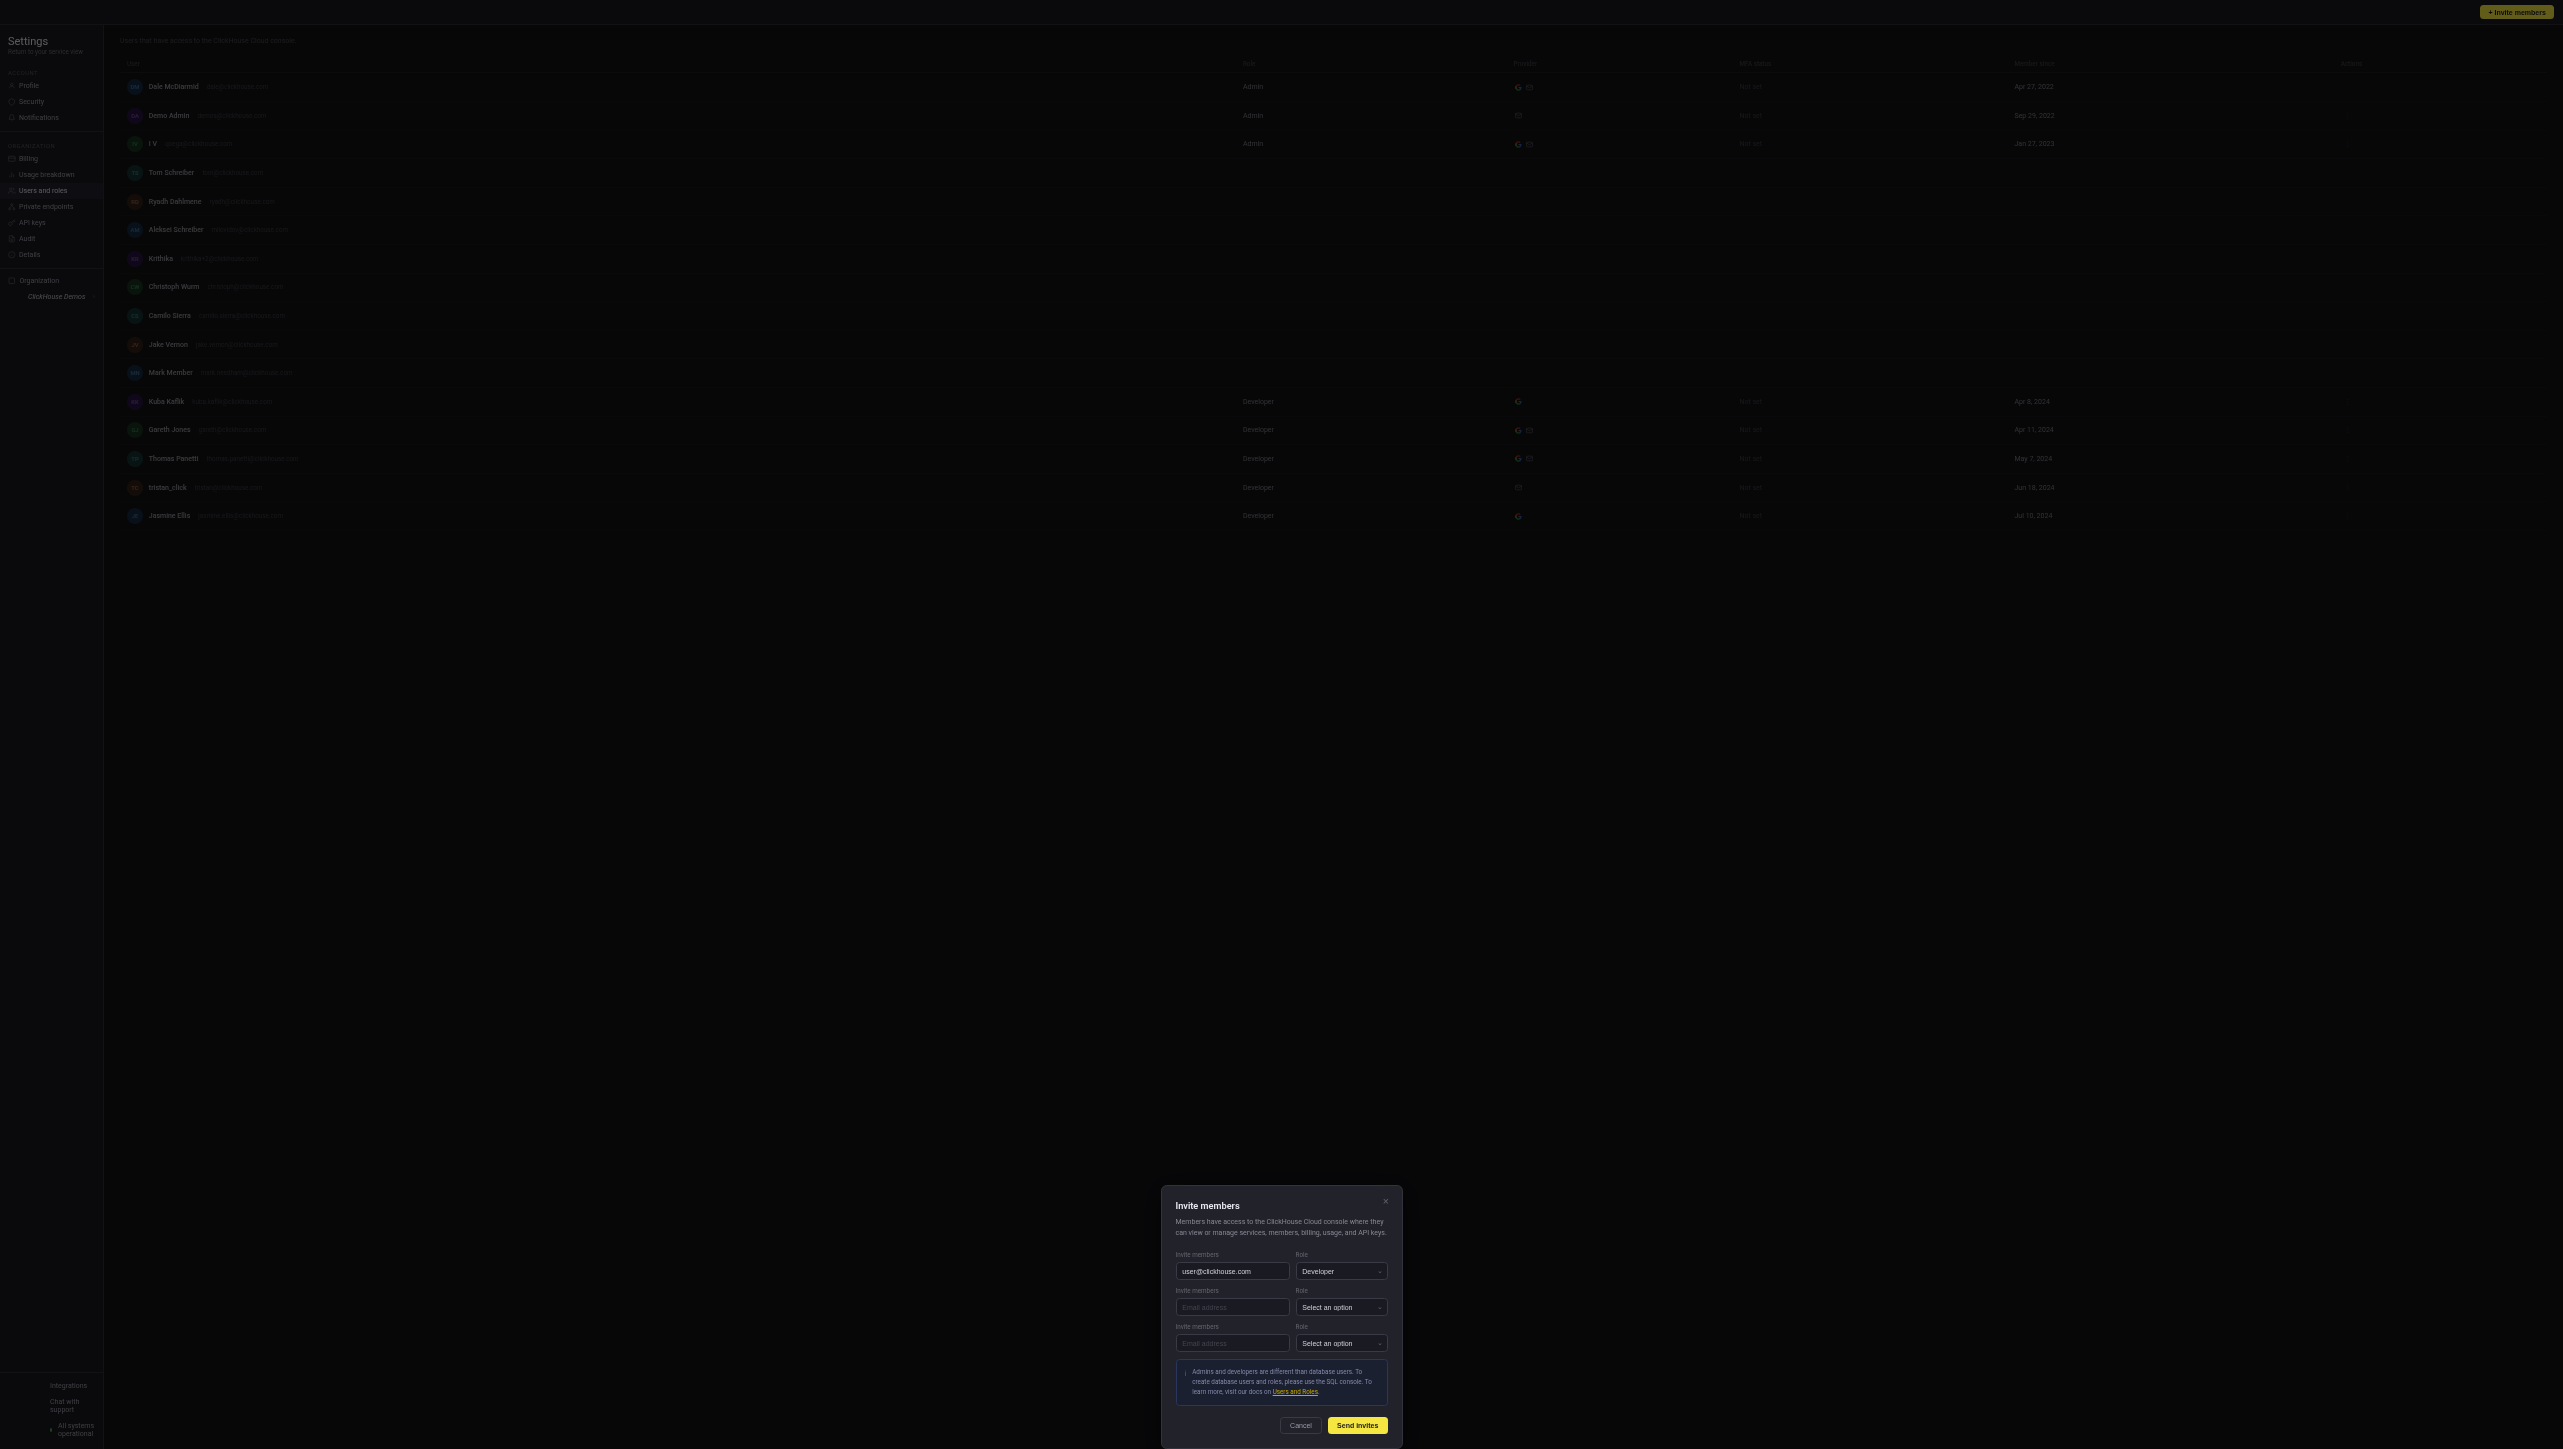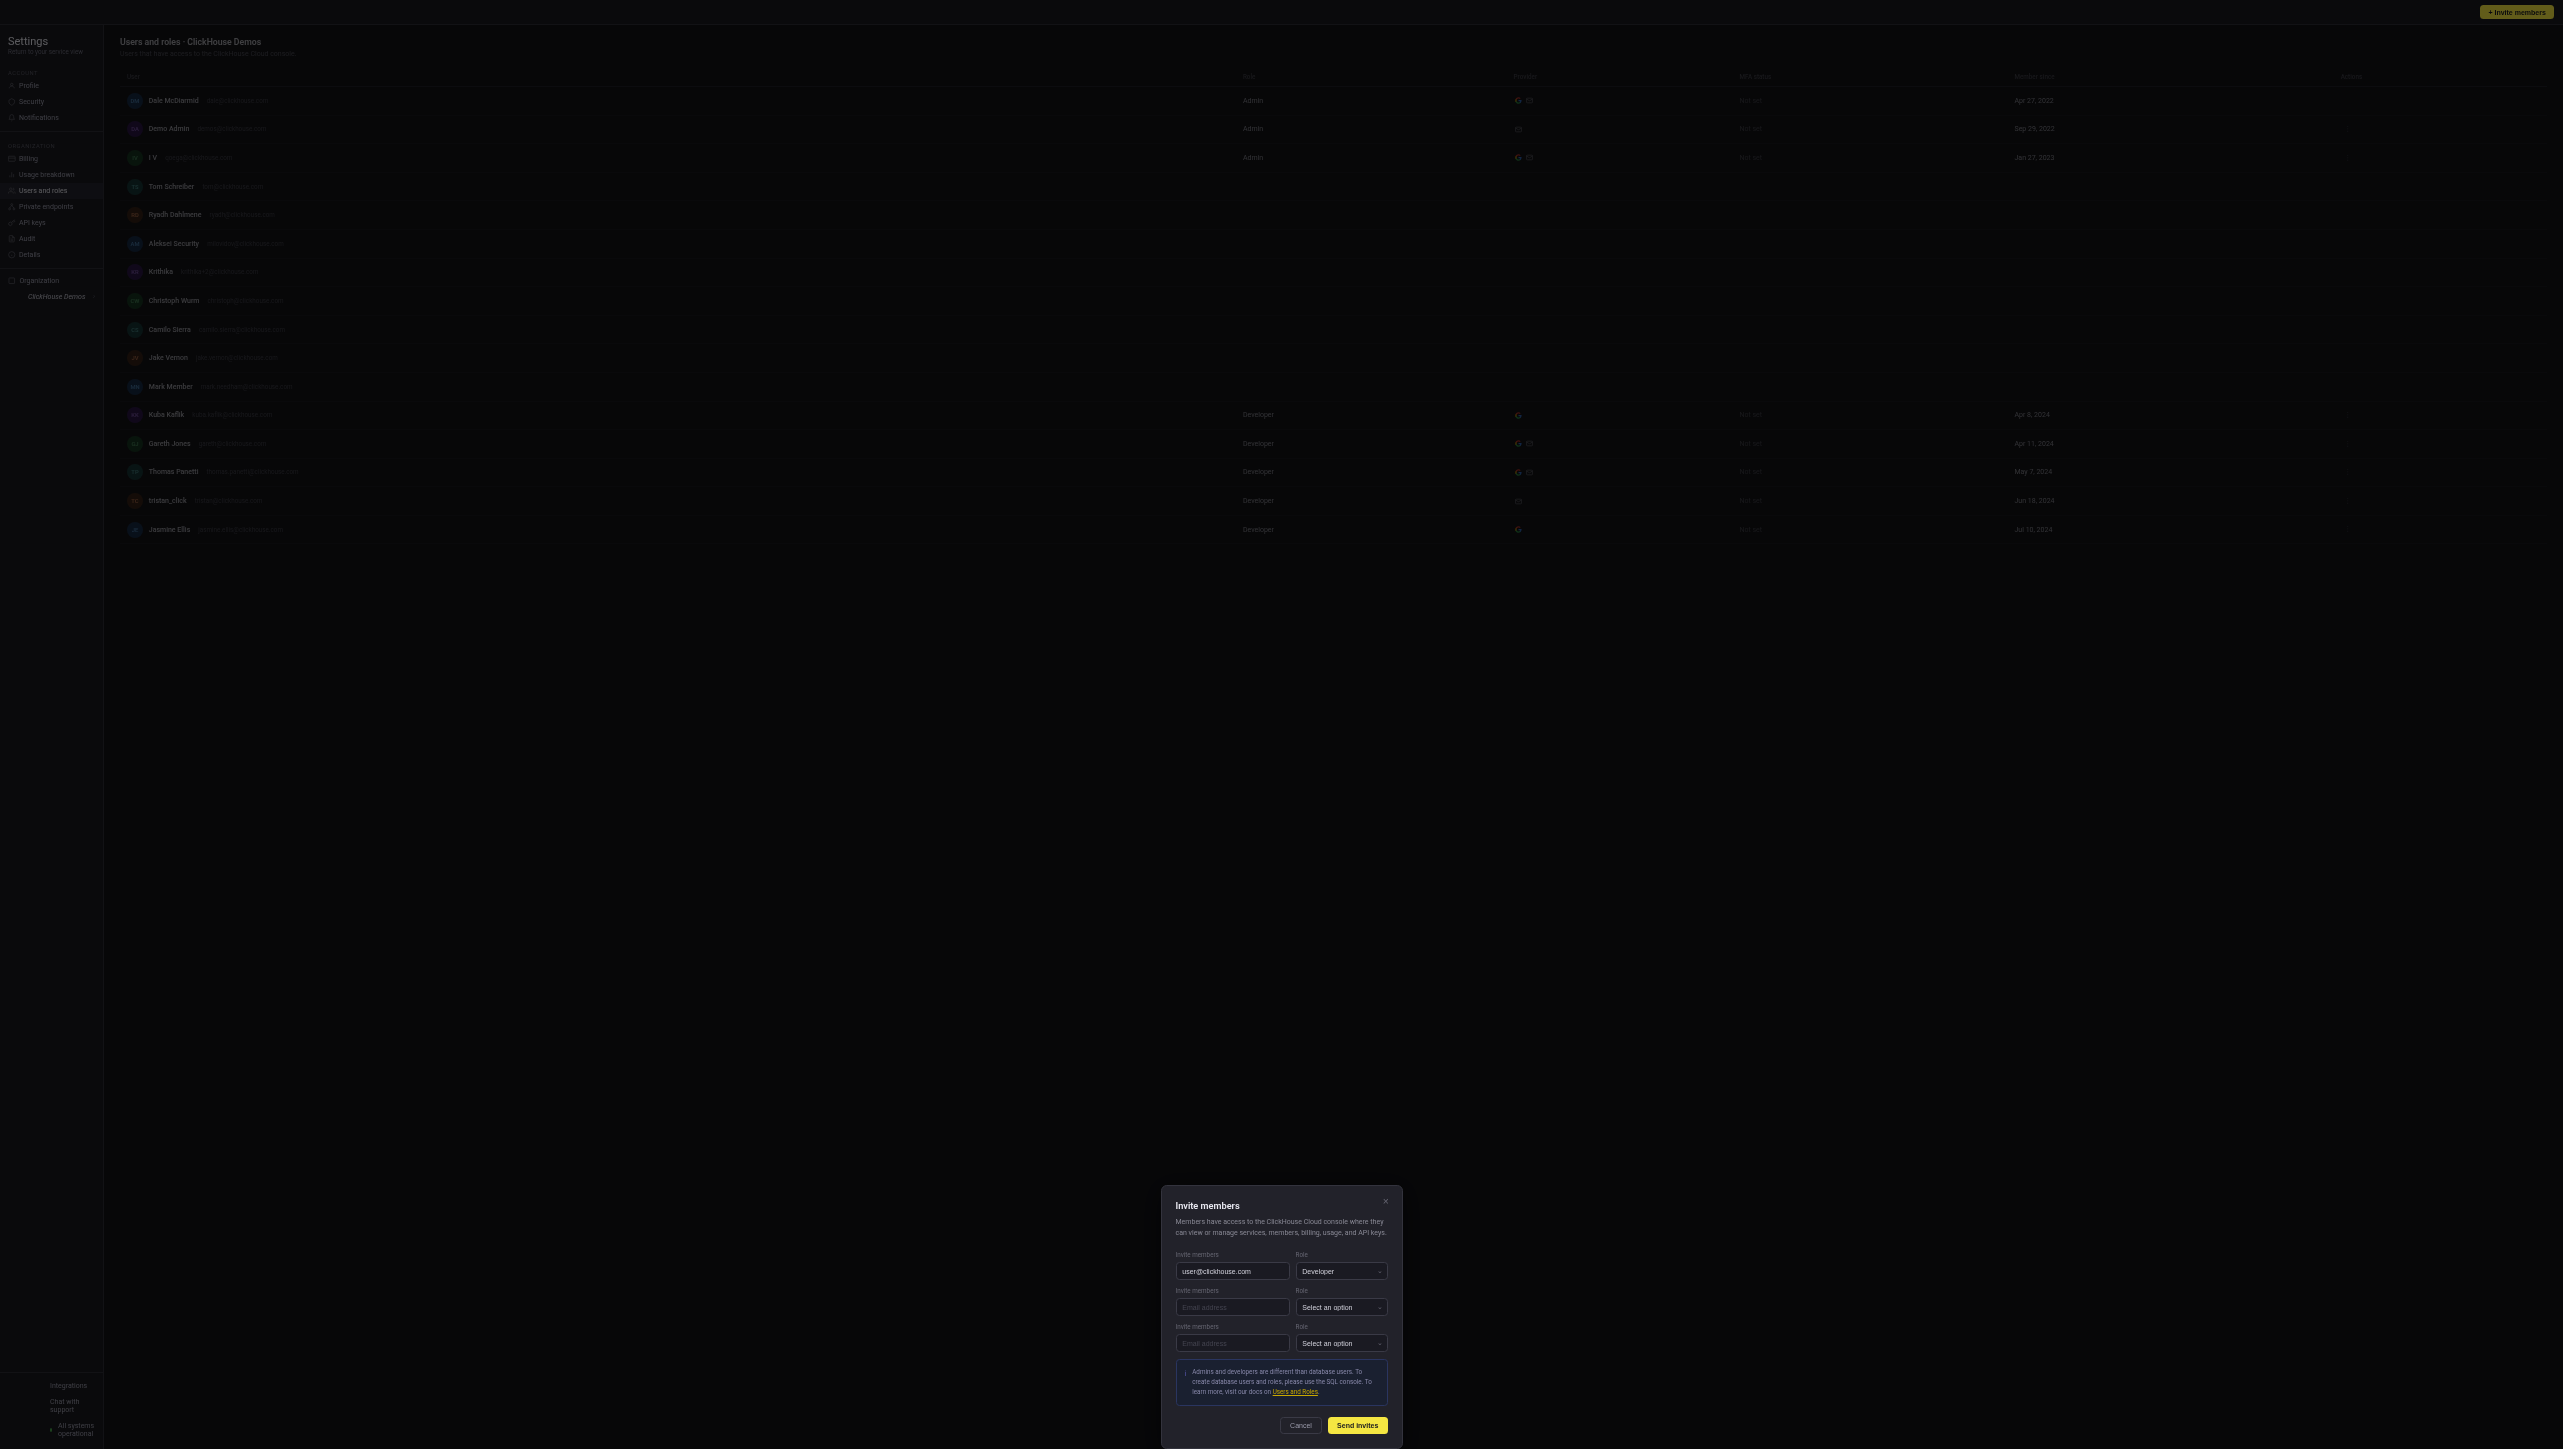--- a/index.html
+++ b/index.html
@@ -580,21 +580,20 @@
         <span>Chat with support</span>
       </div>
       <div class="sidebar-bottom-item">
         <span class="status-dot"></span>
         <span>All systems operational</span>
       </div>
     </div>
   </nav>
 
   <main class="main-content">
-    <div class="page-title">Users and roles · ClickHouse Demos</div>
     <div class="page-subtitle">Users that have access to the ClickHouse Cloud console.</div>
 
     <table class="users-table">
       <thead>
         <tr>
           <th>User</th>
           <th>Role</th>
           <th>Provider</th>
           <th>MFA status</th>
           <th>Member since</th>
@@ -712,21 +711,21 @@
             <td></td>
             <td></td>
             <td></td>
             <td></td>
             <td></td>
           </tr>
           <tr>
             <td>
               <div class="user-cell">
                 <div class="avatar blue">AM</div>
-                <span class="user-name">Aleksei Security</span>
+                <span class="user-name">Aleksei Schreiber</span>
                 <span class="user-email">milovidov@clickhouse.com</span>
               </div>
             </td>
             <td></td>
             <td></td>
             <td></td>
             <td></td>
             <td></td>
           </tr>
           <tr>

